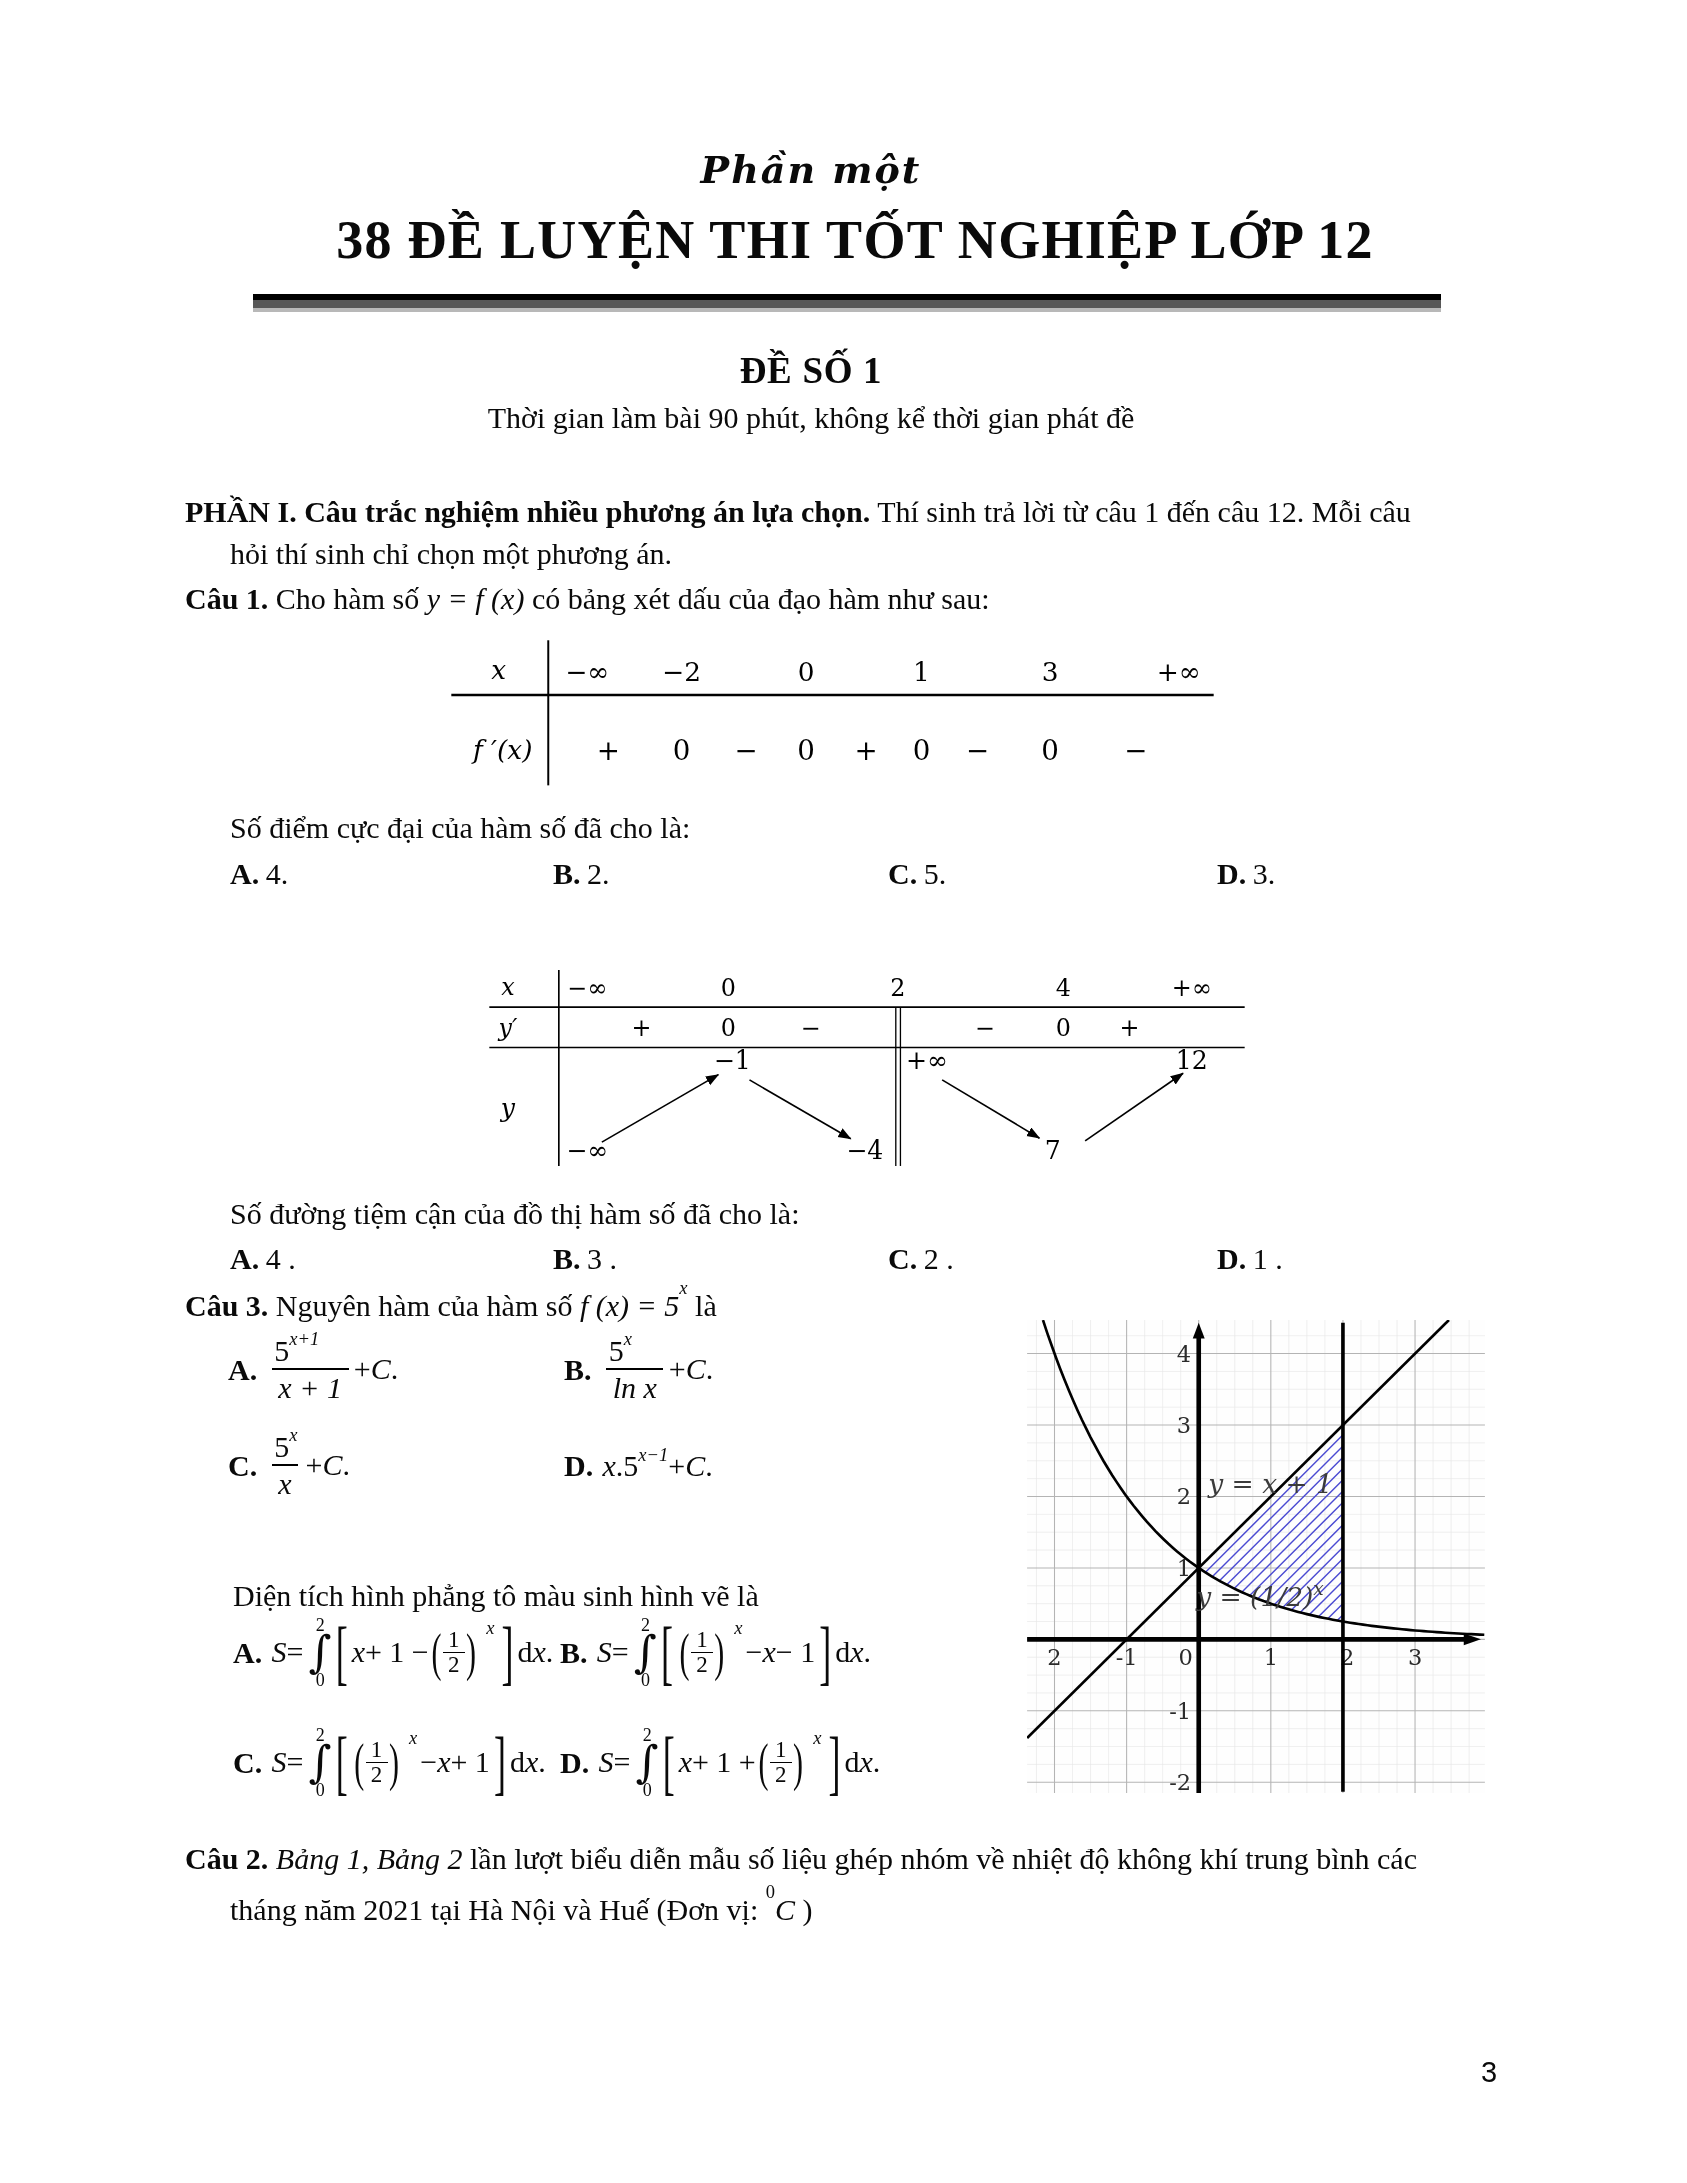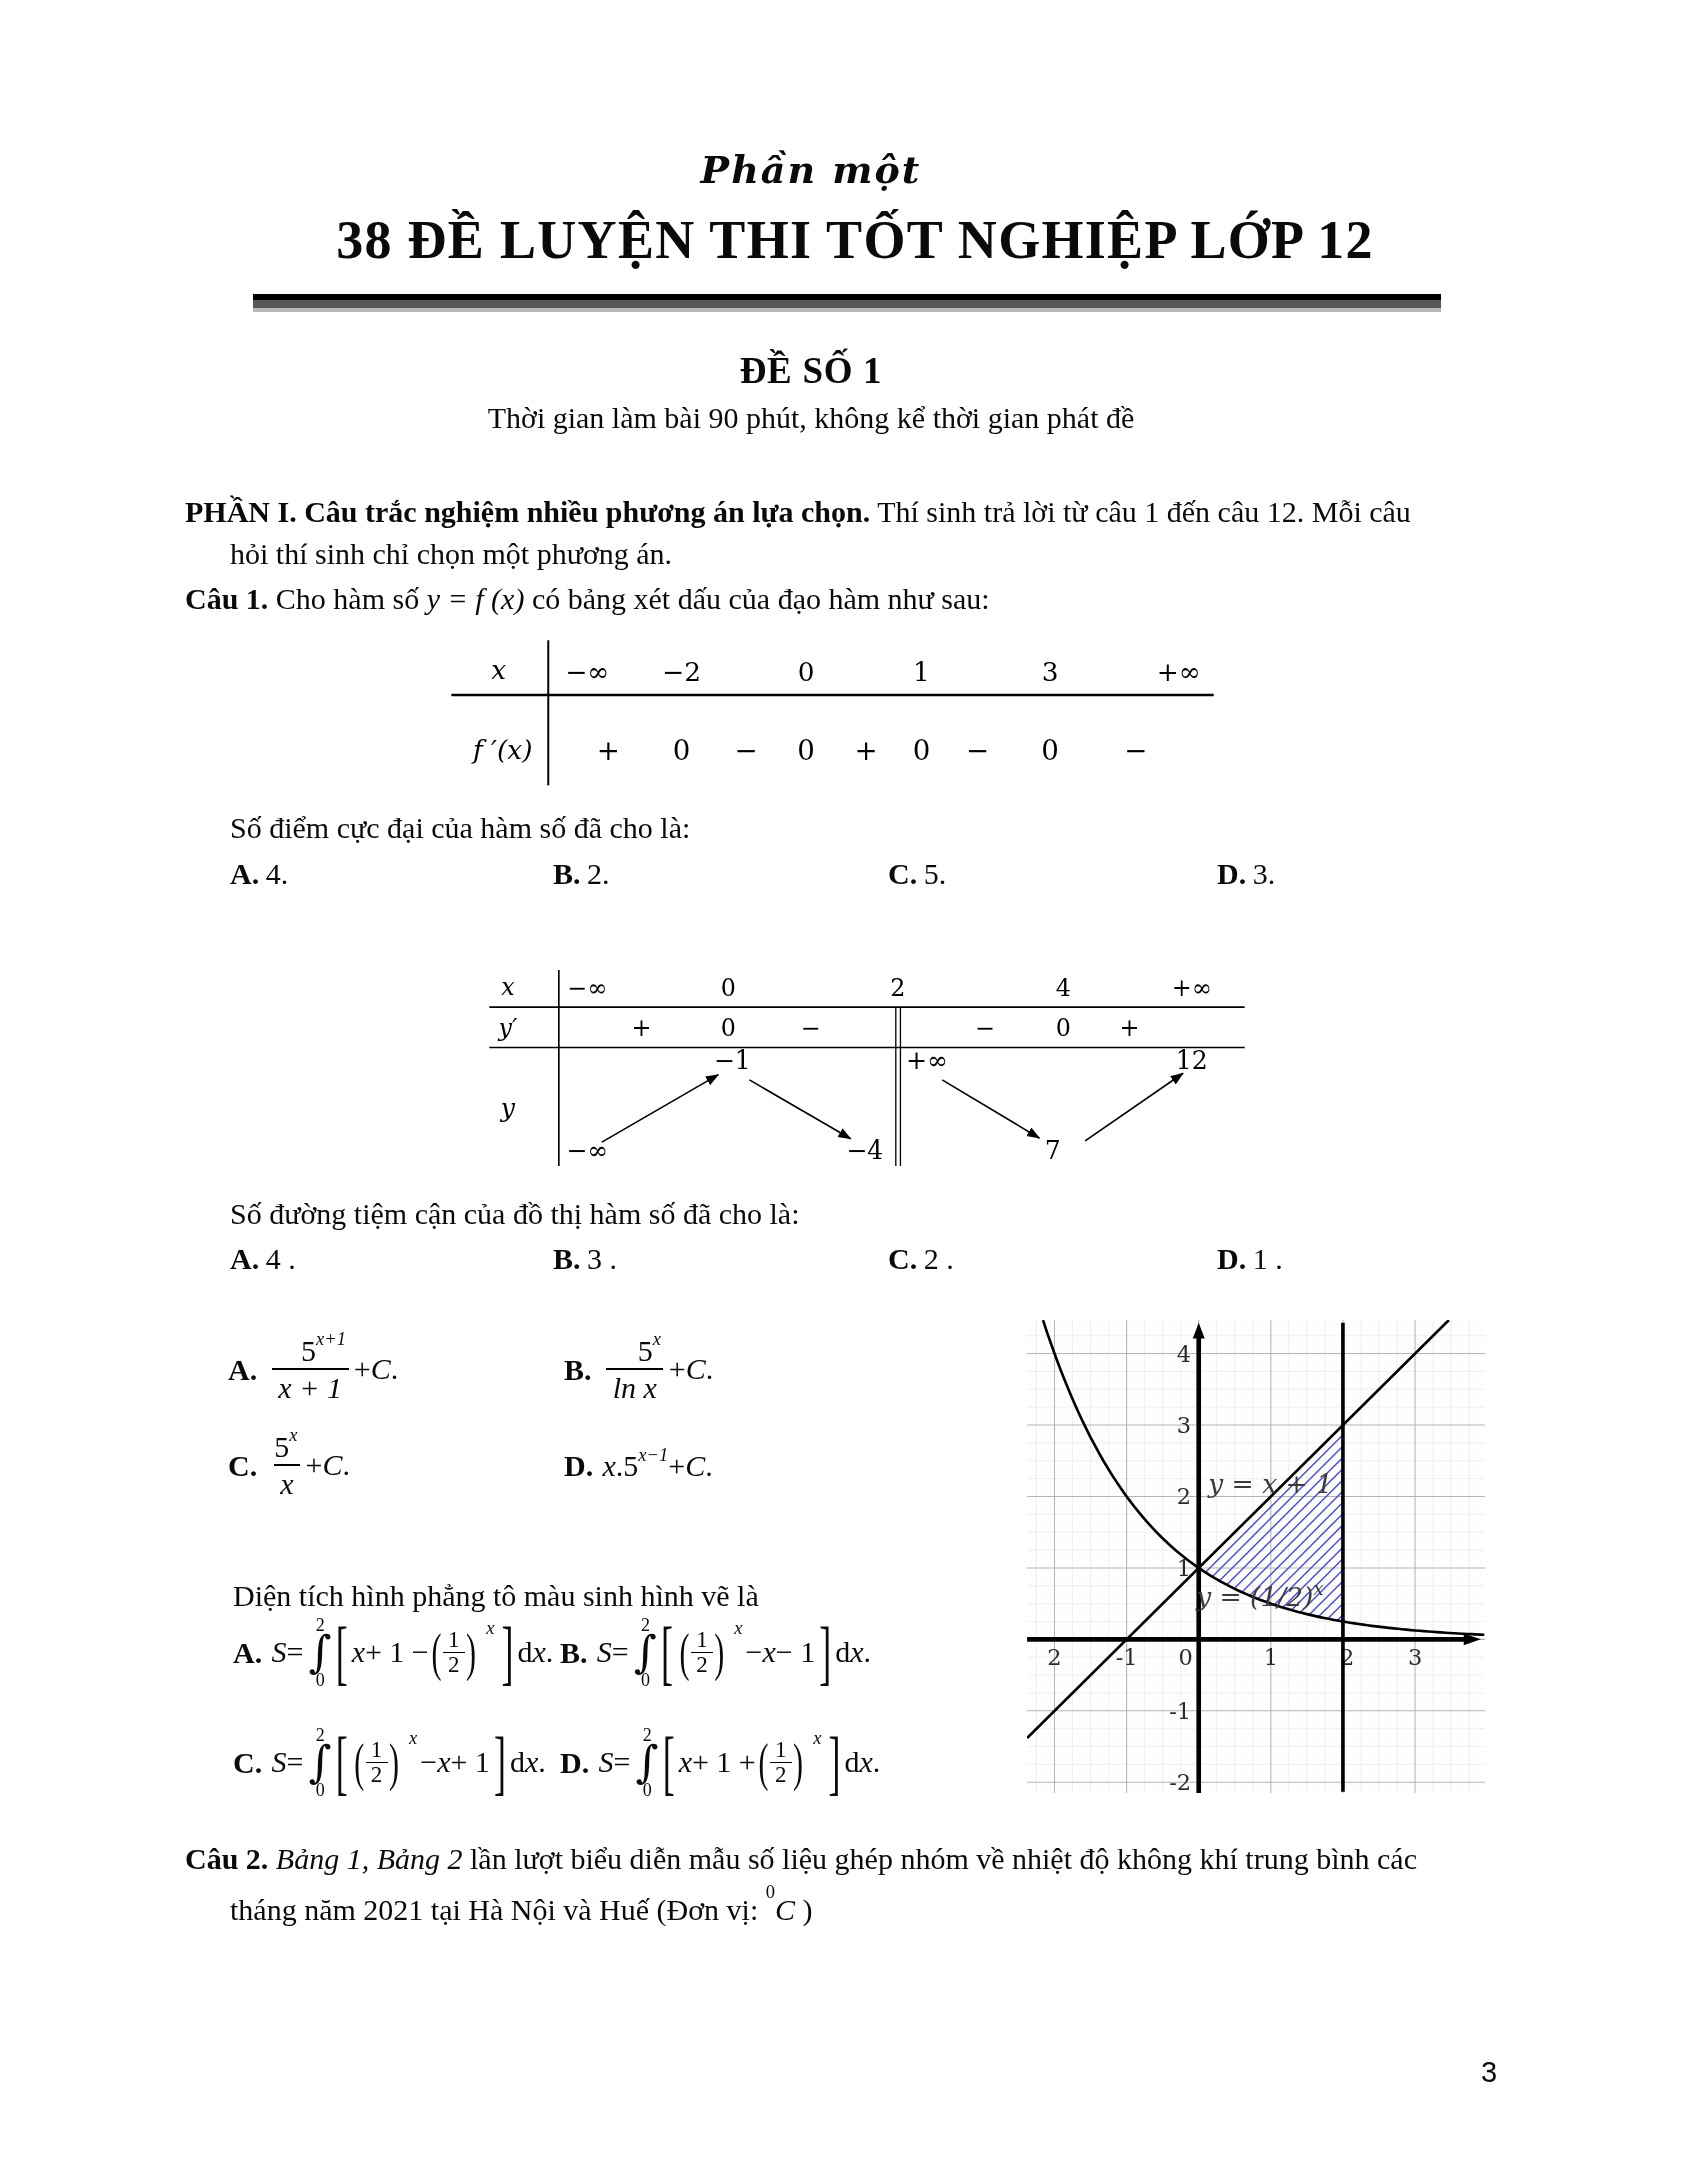--- a/index.html
+++ b/index.html
@@ -17,21 +17,21 @@
   b.qlabel{font-weight:bold;}
   .mi{font-style:italic;}
   .mr{font-style:normal;}
   .ital{font-style:italic;}
   .ans{position:absolute;font-size:30px;}
   .ans b{margin-right:6.6px;}
   
   .mth{display:inline-flex;align-items:center;font-size:30px;}
   .mth .mi{font-style:italic;}
   .msup{font-size:18.5px;font-style:italic;line-height:0;position:relative;top:-10.6px;}
-  .fr2{display:inline-flex;flex-direction:column;align-items:flex-end;vertical-align:middle;
+  .fr2{display:inline-flex;flex-direction:column;align-items:flex-start;vertical-align:middle;
        margin:0 5.3px;line-height:1.12;}
   .fr2 .num{display:block;padding:0 2.6px;}
   .fr2 .den{display:block;border-top:2px solid #000;padding:1.3px 6.6px 0;font-style:italic;}
   .fr2 sup{font-size:18.5px;font-style:italic;}
   .itg{display:inline-flex;flex-direction:column;align-items:center;line-height:1;
        margin:0 0 0 5.3px;}
   .itg .ilim{font-size:18px;line-height:1;}
   .itg .ig{font-size:44px;line-height:.82;font-family:"DejaVu Serif",serif;}
   .bbr{display:inline-block;font-size:36px;transform:scaleY(2.0);line-height:1;
        margin:0 4px;font-weight:400;}
@@ -141,20 +141,23 @@
 
   <div class="abs bodytxt" style="top:1197px;left:230px">Số đường tiệm cận của đồ thị hàm số đã cho là:</div>
 
   <div class="abs" style="top:1242px;left:185px;width:1323px;height:40px">
     <span class="ans" style="left:45px"><b>A.</b><span>4 .</span></span>
     <span class="ans" style="left:368px"><b>B.</b><span>3 .</span></span>
     <span class="ans" style="left:703px"><b>C.</b><span>2 .</span></span>
     <span class="ans" style="left:1032px"><b>D.</b><span>1 .</span></span>
   </div>
 
+  <div class="abs bodytxt" style="top:1289px;left:185px">
+    <b class="qlabel">Câu 3.</b><span> Nguyên hàm của hàm số </span><span class="mi">f (x) = 5</span><sup class="msup">x</sup><span> là</span>
+  </div>
 
   <span class="q3opt" style="top:1323px;left:228px">
     <span class="olet">A.</span>
     <span class="mth">
         <span class="fr2">
           <span class="num"><span class="mr">5</span><sup class="msup" style="top: -5.3px;">x+1</sup></span>
           <span class="den">x + 1</span>
         </span>
         <span class="mr"> + </span>
         <span class="mi">C</span>

